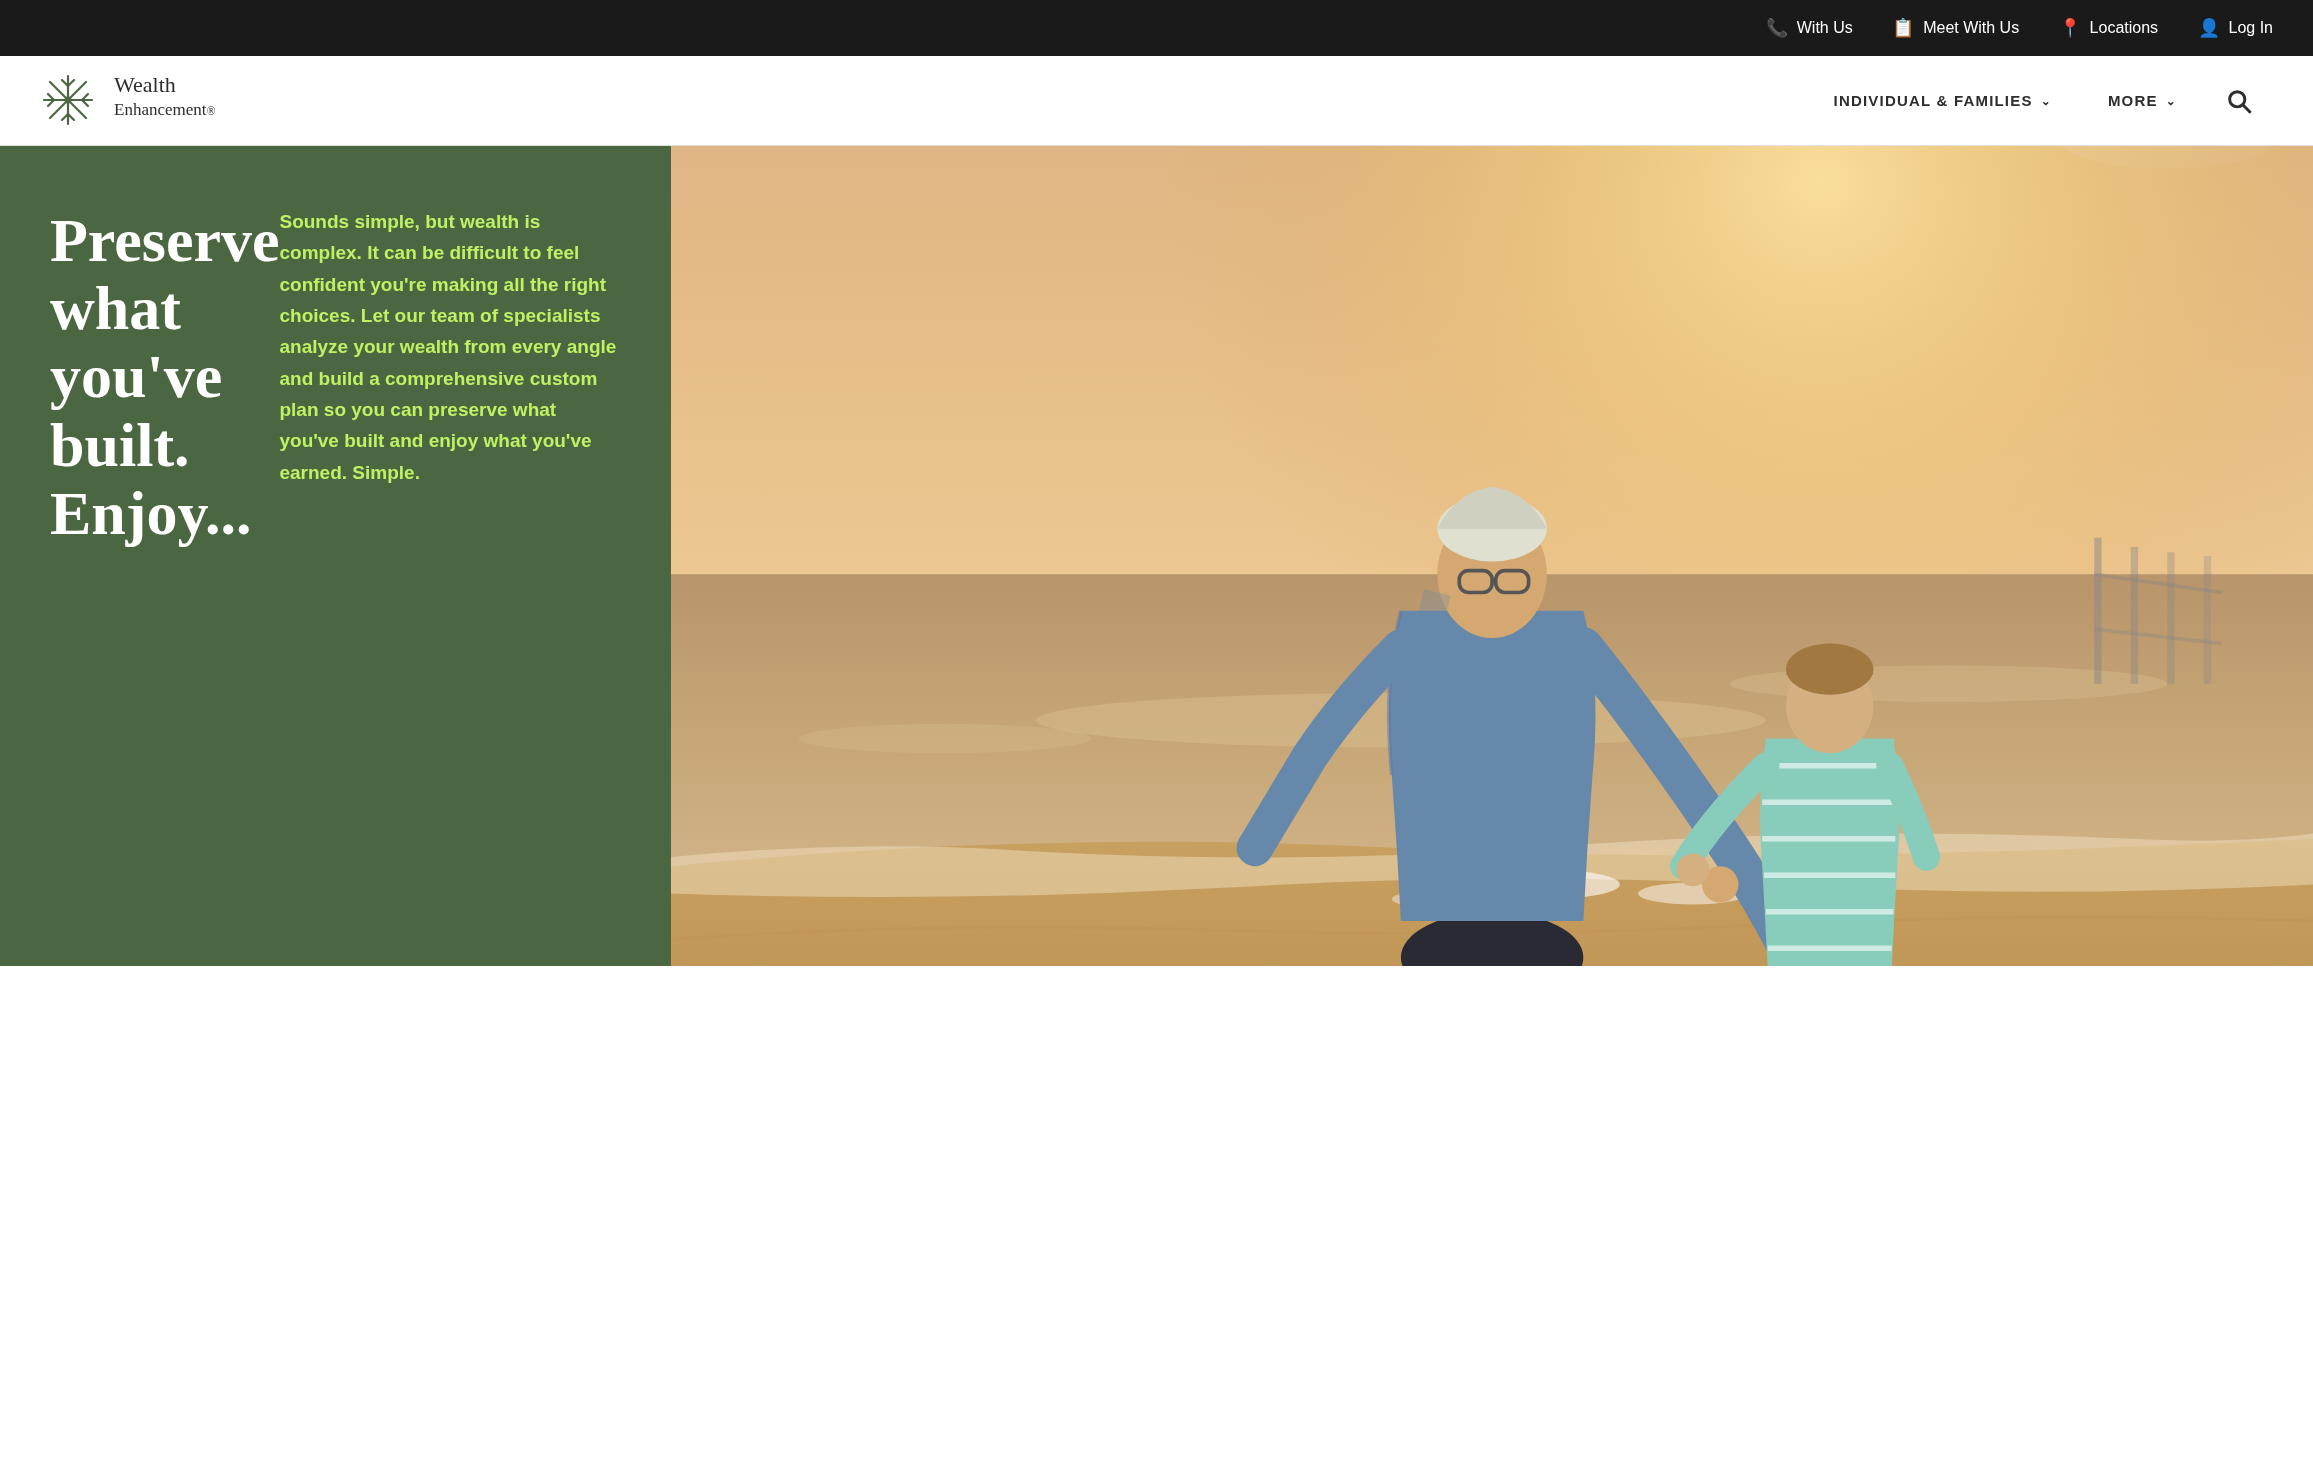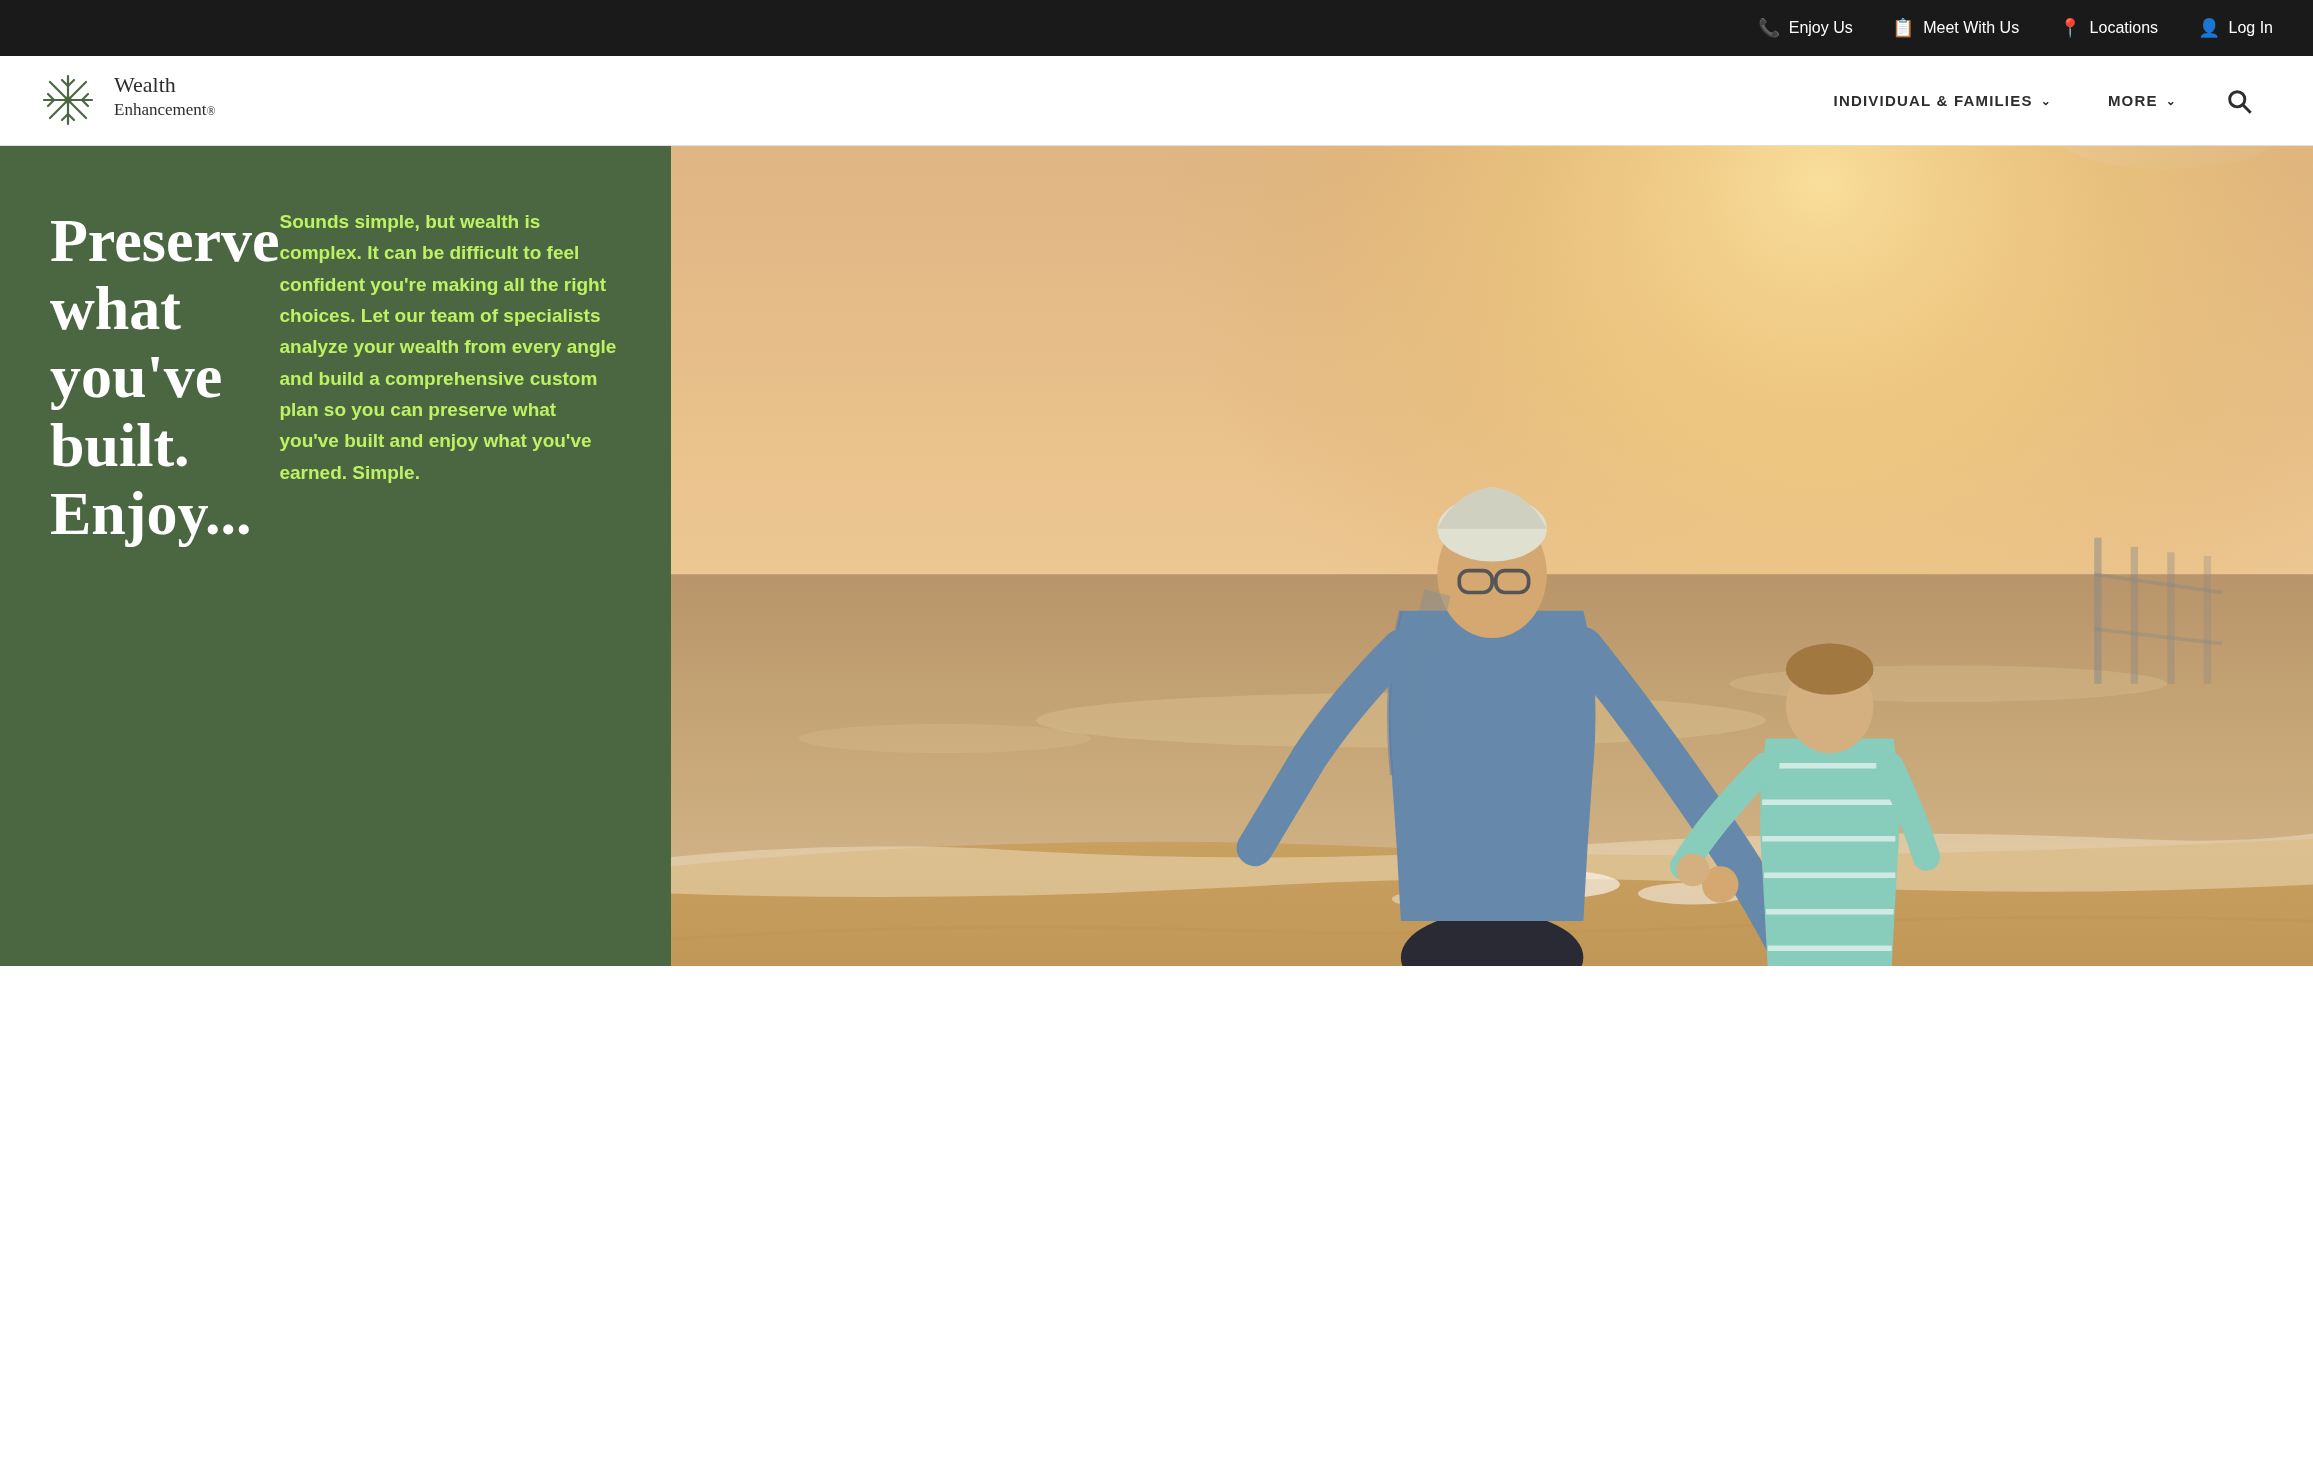--- a/index.html
+++ b/index.html
@@ -141,21 +141,21 @@
       top: 0;
       left: 0;
     }
   </style>
 </head>
 <body>
 
 <div class="top-bar">
   <a class="top-bar-item">
     <span class="top-bar-icon">📞</span>
-    <span>Enjoy Us</span>
+    <span>With Us</span>
   </a>
   <a class="top-bar-item">
     <span class="top-bar-icon">📋</span>
     <span>Meet With Us</span>
   </a>
   <a class="top-bar-item">
     <span class="top-bar-icon">📍</span>
     <span>Locations</span>
   </a>
   <a class="top-bar-item">

